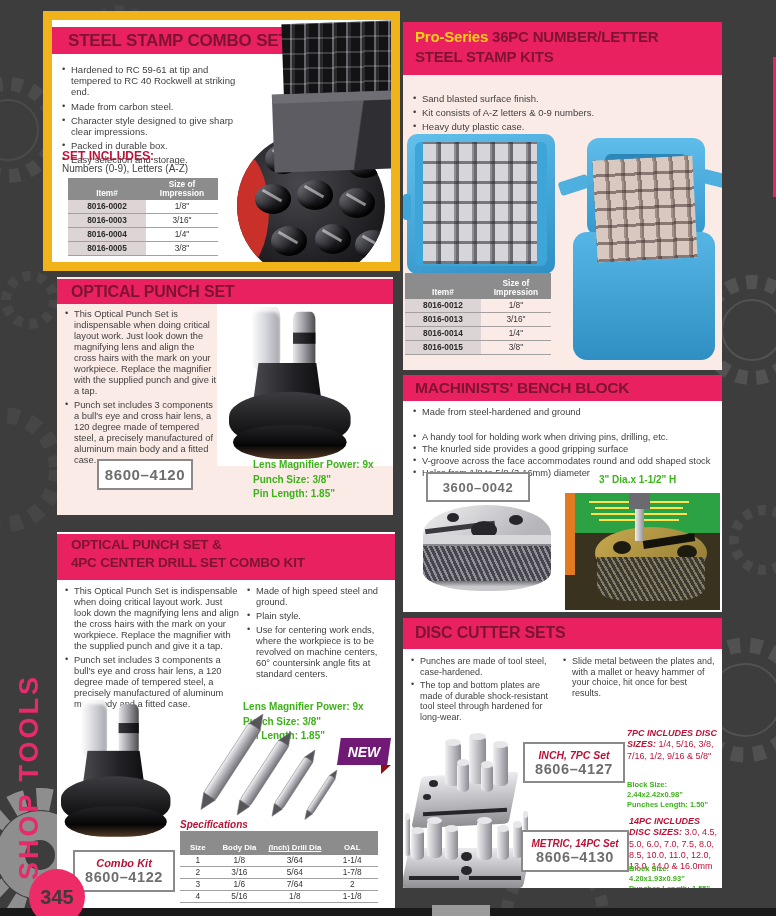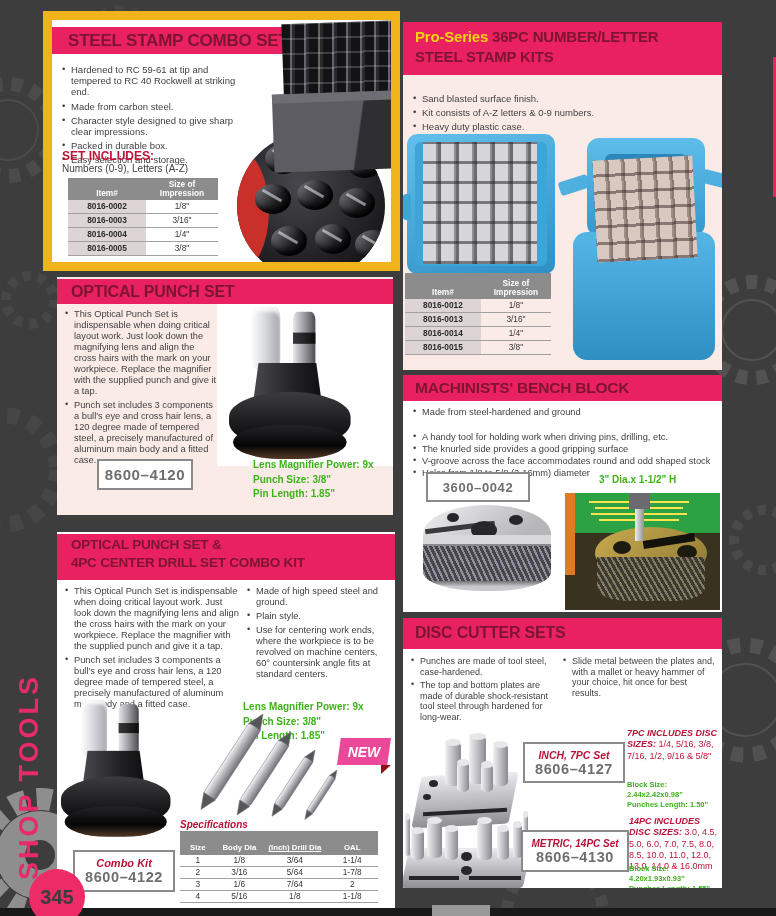--- a/index.html
+++ b/index.html
@@ -100,21 +100,21 @@
   .bp-btop{position:absolute;left:30px;top:34px;width:112px;height:52px;border-radius:50%;
      background:linear-gradient(140deg,#c8a94e,#8f7a35);}
   .bp-knurl{position:absolute;left:32px;top:64px;width:108px;height:44px;border-radius:0 0 30% 30%;
      background:repeating-linear-gradient(60deg,#3c3a30 0 3px,#837b62 3px 5px);}
   .bp-drill{position:absolute;left:70px;top:0;width:9px;height:48px;background:linear-gradient(90deg,#eee,#909095);}
   .bp-chuck{position:absolute;left:64px;top:0;width:21px;height:16px;background:#6a6a70;}
   .plate{position:absolute;border-radius:4px;background:linear-gradient(180deg,#ececef,#b9b9be 55%,#8f8f94);}
   .slot{position:absolute;background:#26262a;}
   .cyl{position:absolute;border-radius:6px/4px;background:linear-gradient(90deg,#f2f2f4,#b9b9bf 55%,#8a8a90);}
   .cyl::before{content:"";position:absolute;top:-3px;left:0;right:0;height:7px;border-radius:50%;background:#e7e7ea;}
-  .new-badge{position:absolute;background:#ec4899;color:#fff;font-weight:800;font-style:italic;
+  .new-badge{position:absolute;background:#701a75;color:#fff;font-weight:800;font-style:italic;
      font-size:14px;display:flex;align-items:center;justify-content:center;z-index:4;
      clip-path:polygon(7% 0,100% 0,93% 100%,0 100%);}
   .new-fold{position:absolute;width:0;height:0;border-left:10px solid #8d1016;border-bottom:9px solid transparent;z-index:3;}
   .whitepanel{position:absolute;background:#fff;}
 </style>
 </head>
 <body>
 
 <div class="page">
 

